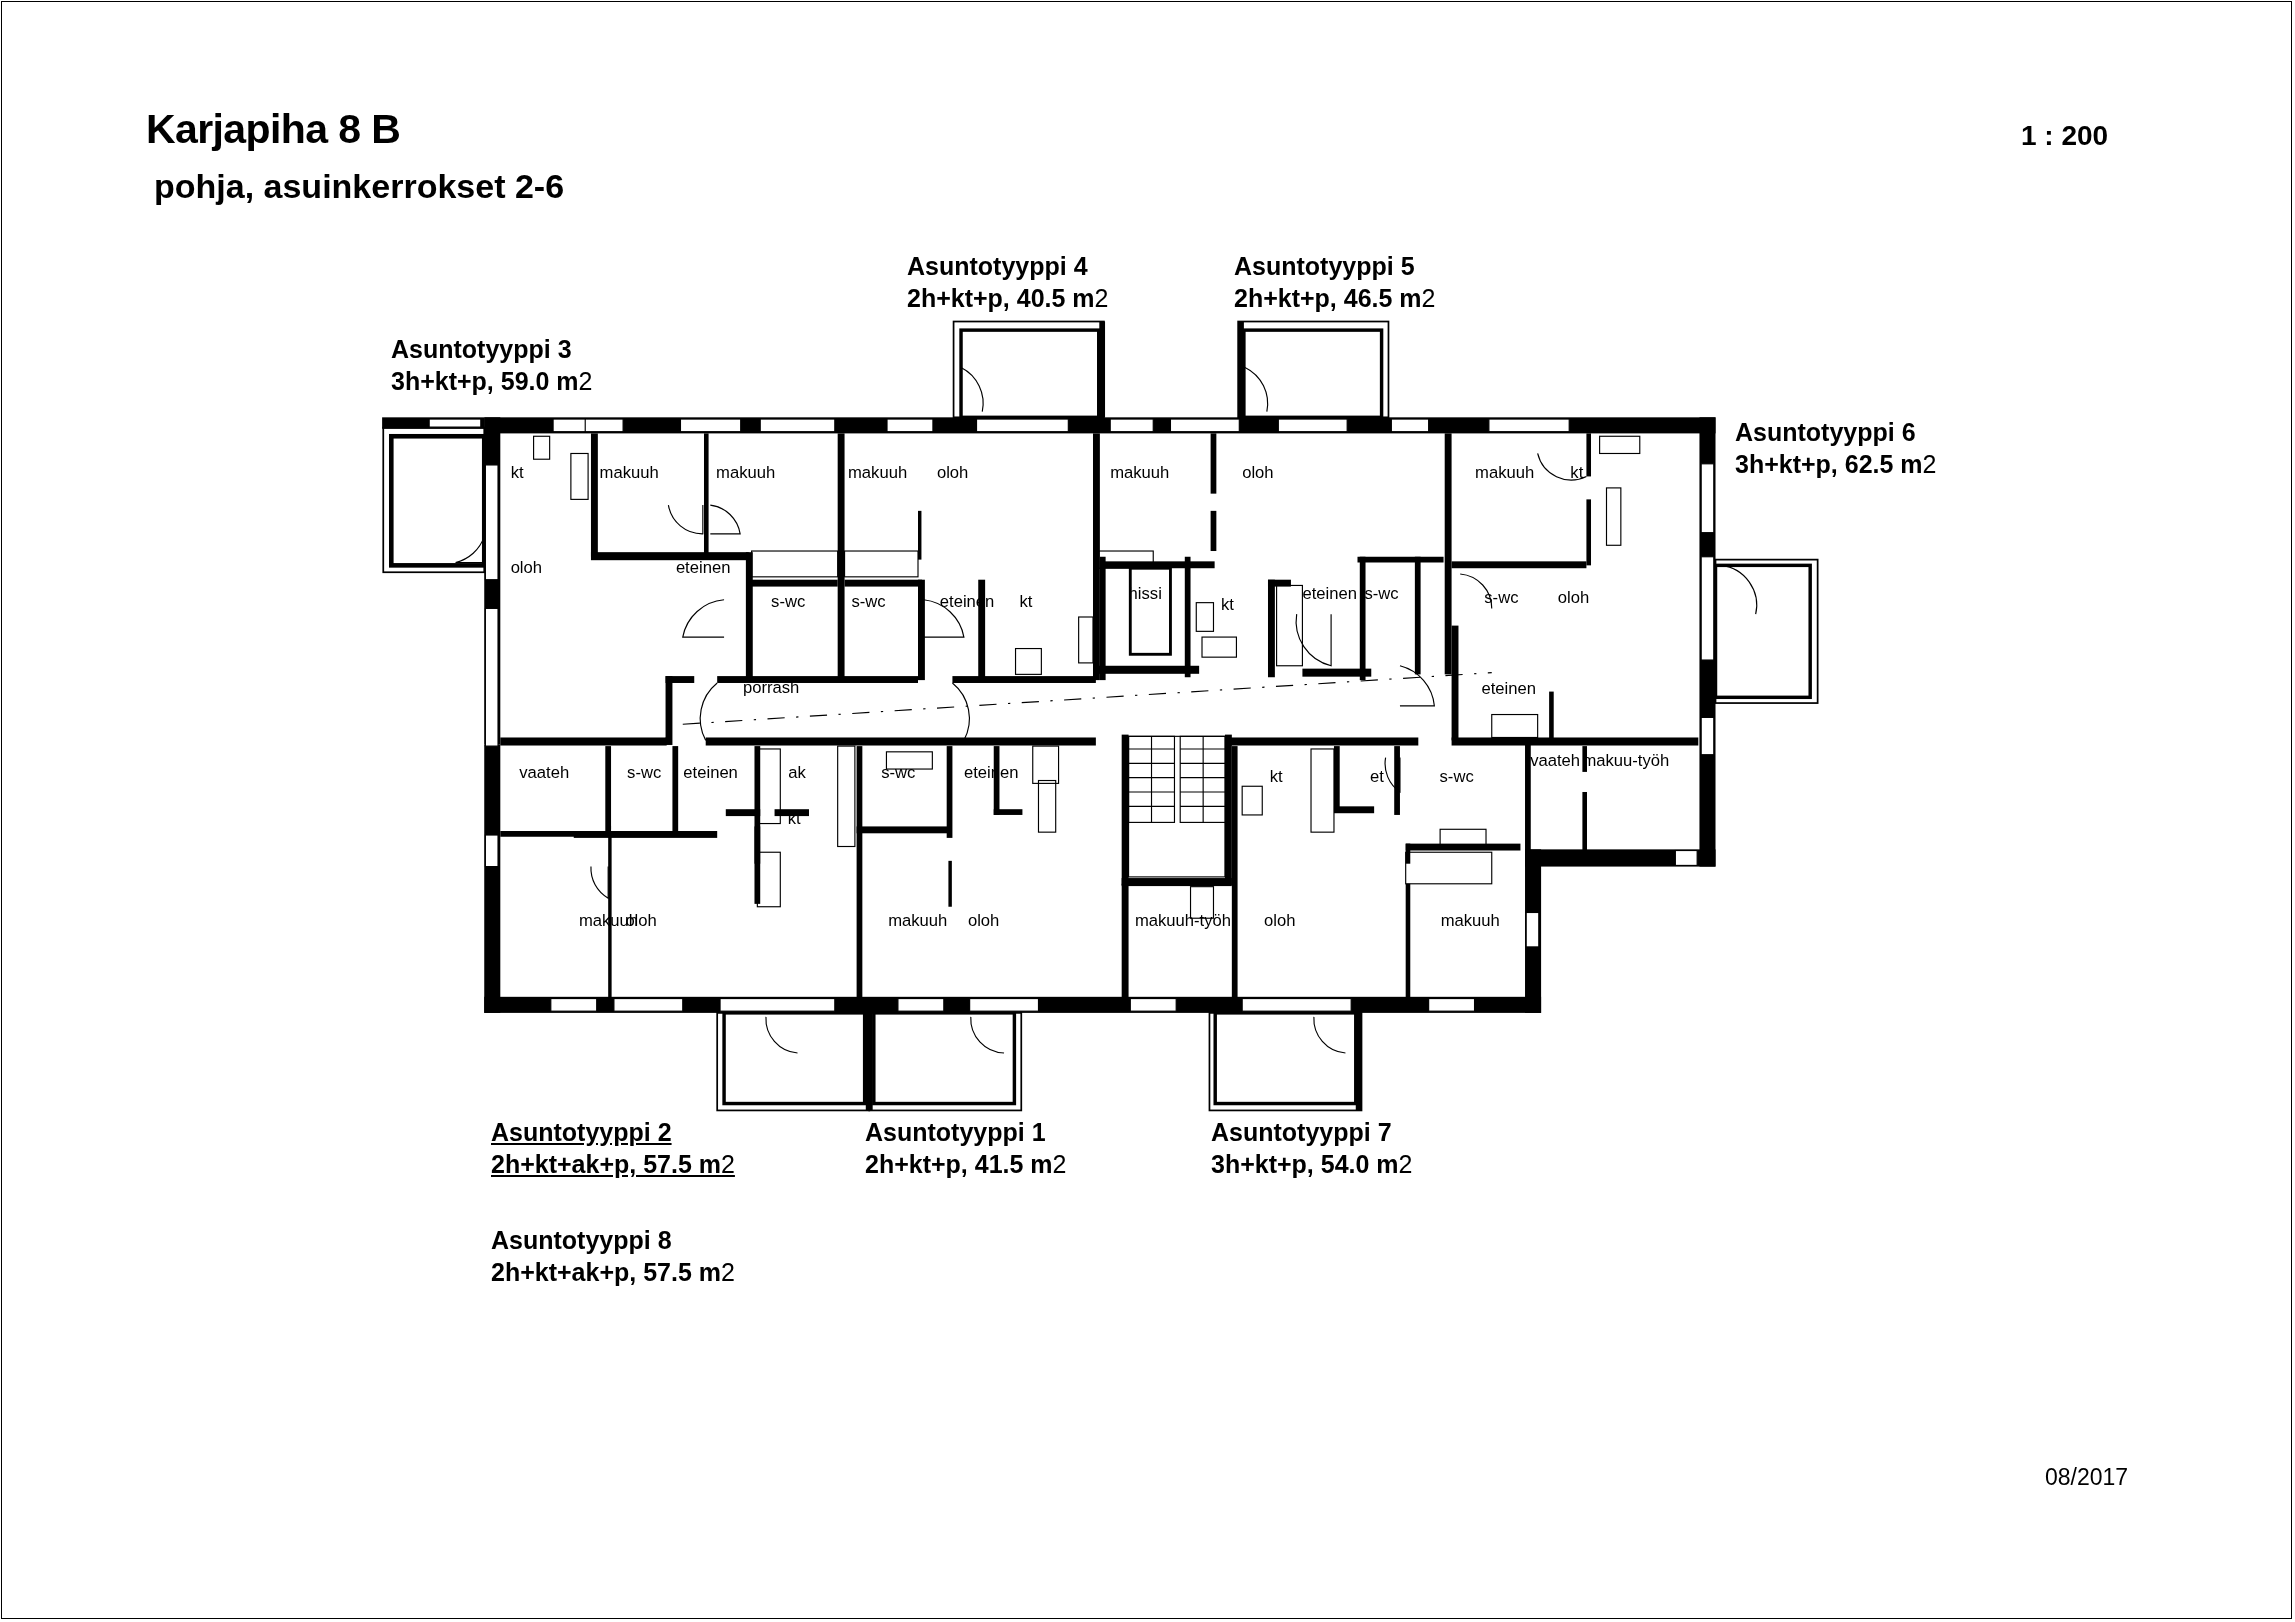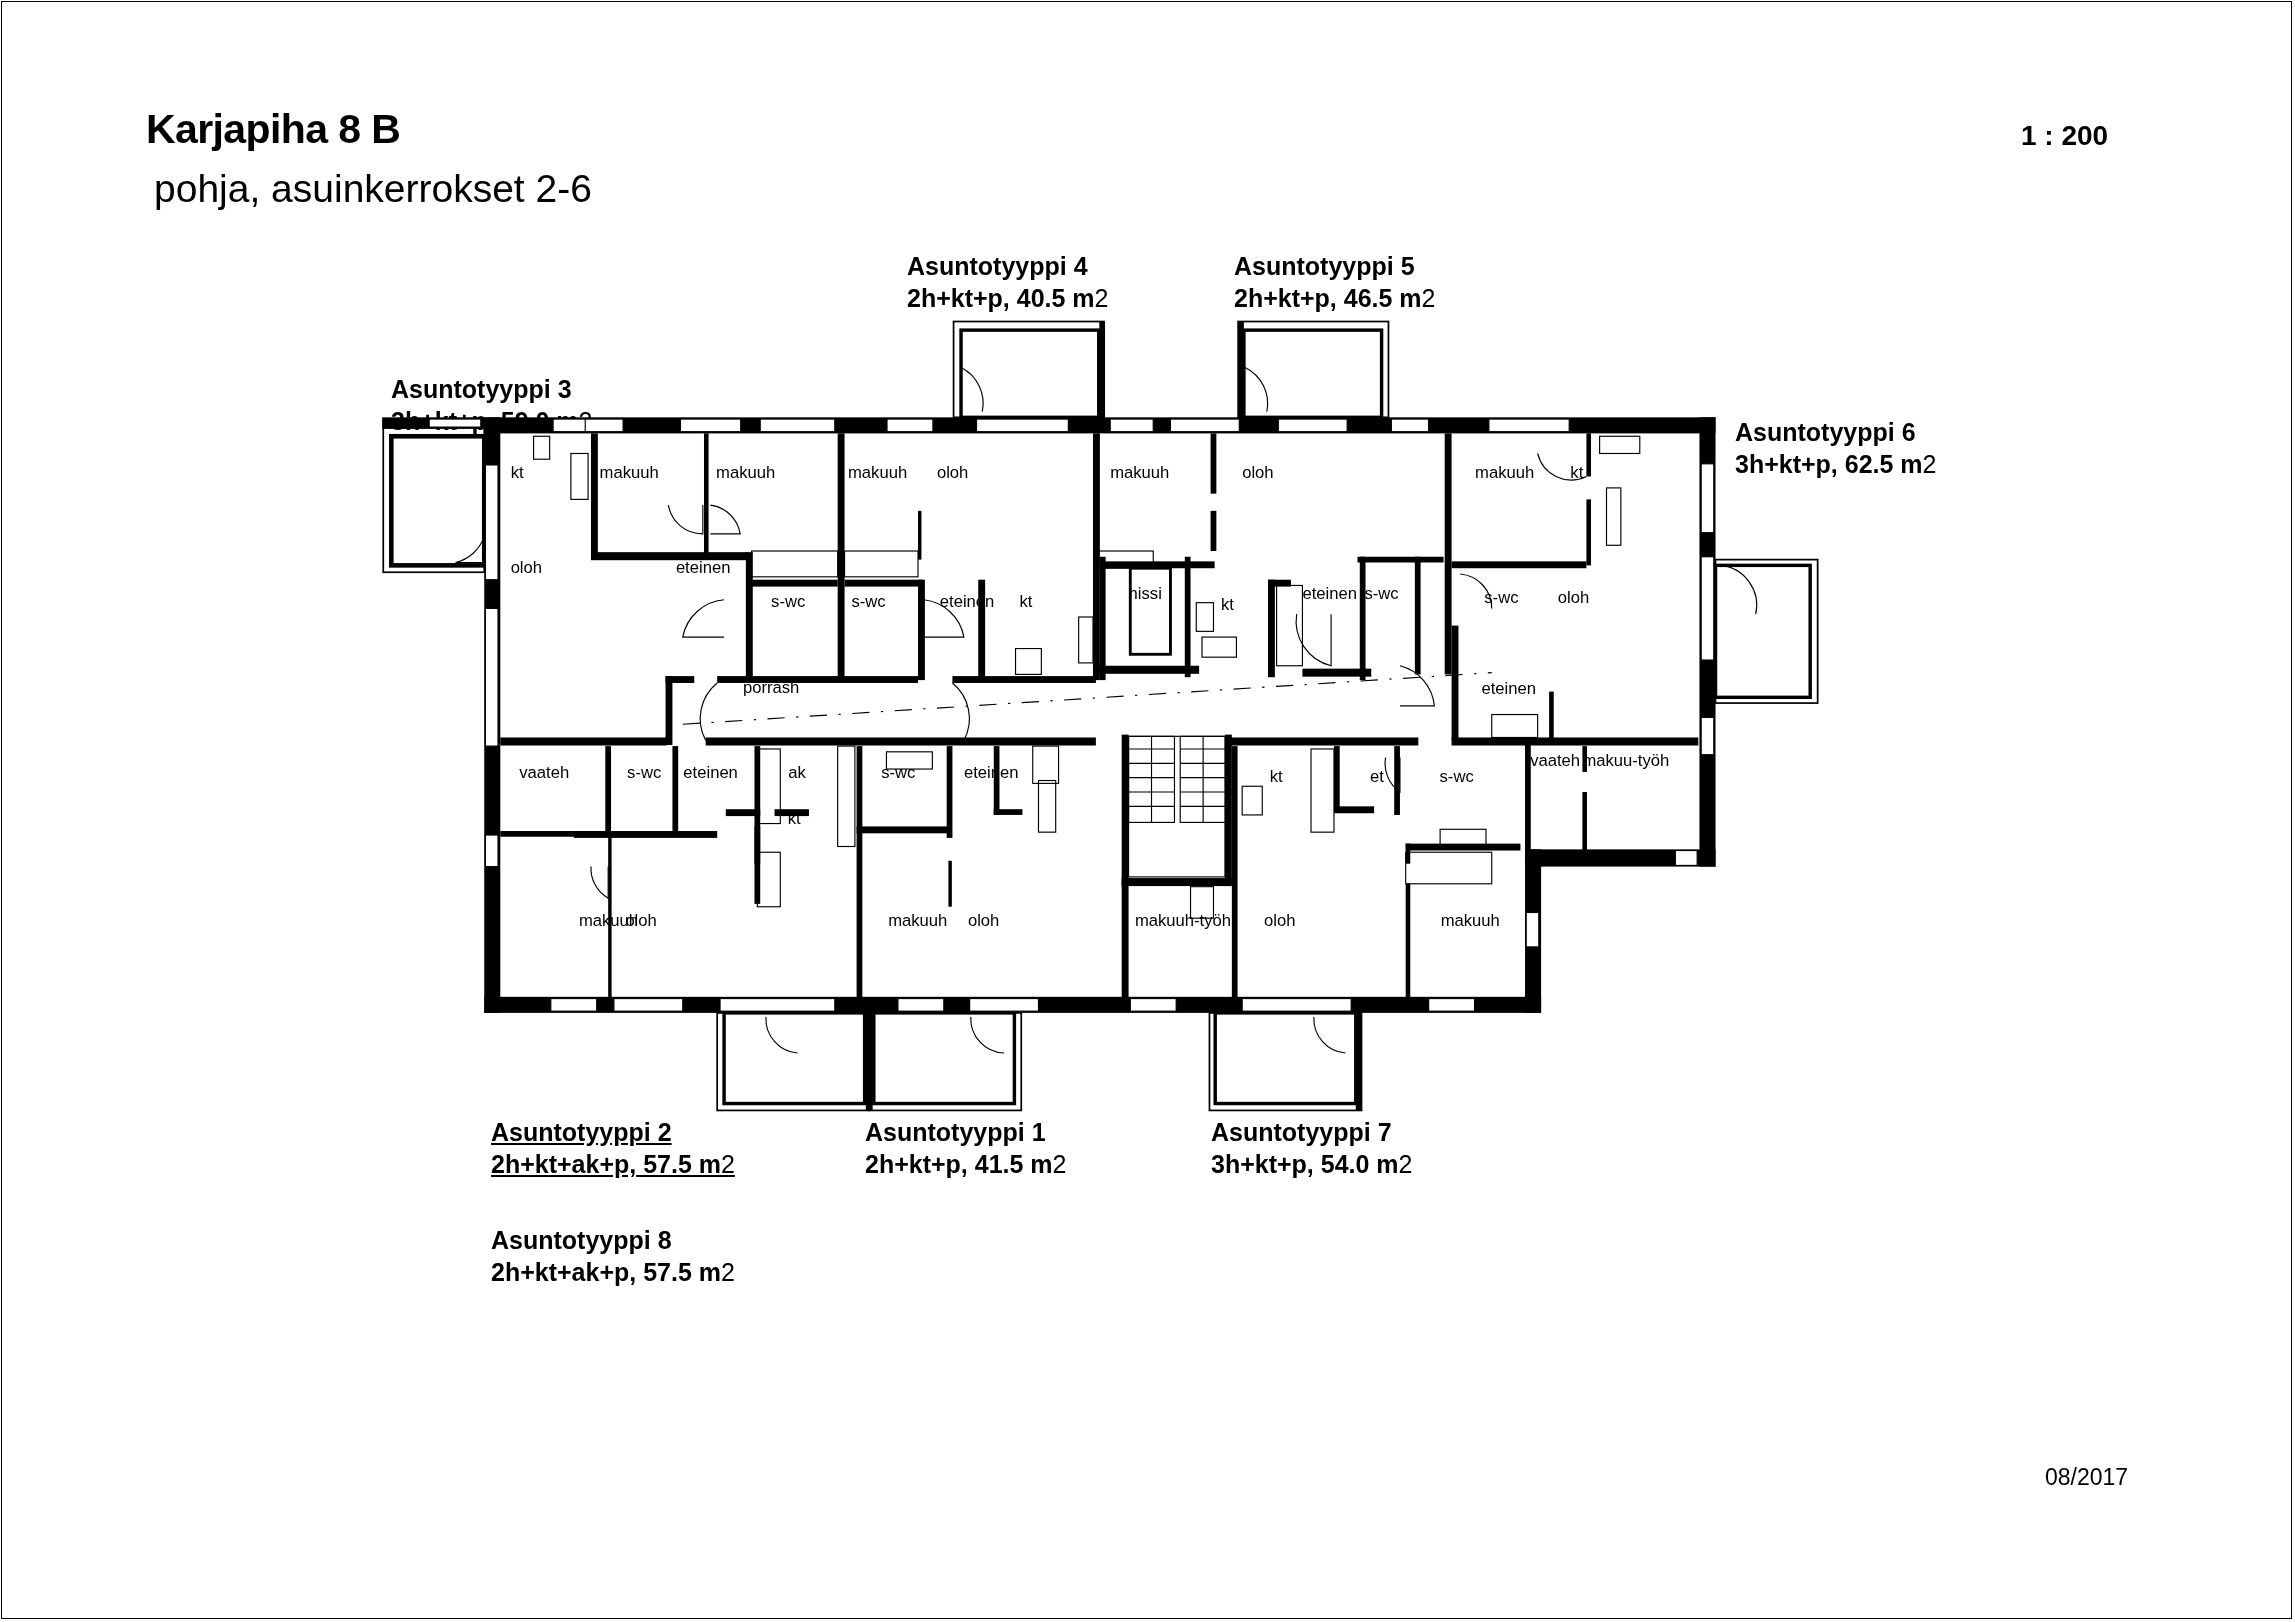--- a/index.html
+++ b/index.html
@@ -1,39 +1,39 @@
 <!DOCTYPE html>
 <html style="font-size:9.2px"><head>
 <meta charset="utf-8">
 <style>
   html, body { margin:0; padding:0; background:#ffffff; }
   body { width:2295px; height:1623px; position:relative; overflow:hidden; font-family:"Liberation Sans", sans-serif; color:#000; }
   .frame { position:absolute; left:1.1px; top:1.1px; width:2291px; height:1618px; border:1.7px solid #000; box-sizing:border-box; }
   .title { position:absolute; left:146px; top:109px; font-size:41px; font-weight:bold; line-height:1; letter-spacing:-0.6px; }
-  .subtitle { position:absolute; left:154px; top:169px; font-size:39px; font-weight:normal; line-height:1; }
+  .subtitle { position:absolute; left:154px; top:169px; font-size:34px; font-weight:bold; line-height:1; }
   .scale { position:absolute; left:2021px; top:122px; font-size:28px; font-weight:bold; line-height:1; }
   .date { position:absolute; left:2045px; top:1466px; font-size:23px; line-height:1; }
   .apt-label { position:absolute; font-size:25px; line-height:32px; white-space:nowrap; }
   .apt-label .name { font-weight:bold; display:block; }
   .apt-label .spec { font-weight:bold; display:block; }
   .apt-label .spec .unit2 { font-weight:normal; }
   svg.plan { position:absolute; left:0; top:0; }
   .room { font-family:"Liberation Sans", sans-serif; font-size:29px; fill:#000; }
 </style>
 </head>
 <body>
 
 <div class="frame"></div>
 
 <div class="title">Karjapiha 8 B</div>
 <div class="subtitle">pohja, asuinkerrokset 2-6</div>
 <div class="scale">1 : 200</div>
 <div class="date">08/2017</div>
 
-<div class="apt-label" style="left:391px; top:333px;margin-top:40px;">
+<div class="apt-label" style="left:391px; top:333px;">
   <span class="name">Asuntotyyppi 3</span>
   <span class="spec"><span>3h+kt+p, 59.0 m</span><span class="unit2">2</span></span>
 </div>
 <div class="apt-label" style="left:907px; top:250px;">
   <span class="name">Asuntotyyppi 4</span>
   <span class="spec"><span>2h+kt+p, 40.5 m</span><span class="unit2">2</span></span>
 </div>
 <div class="apt-label" style="left:1234px; top:250px;">
   <span class="name">Asuntotyyppi 5</span>
   <span class="spec"><span>2h+kt+p, 46.5 m</span><span class="unit2">2</span></span>

